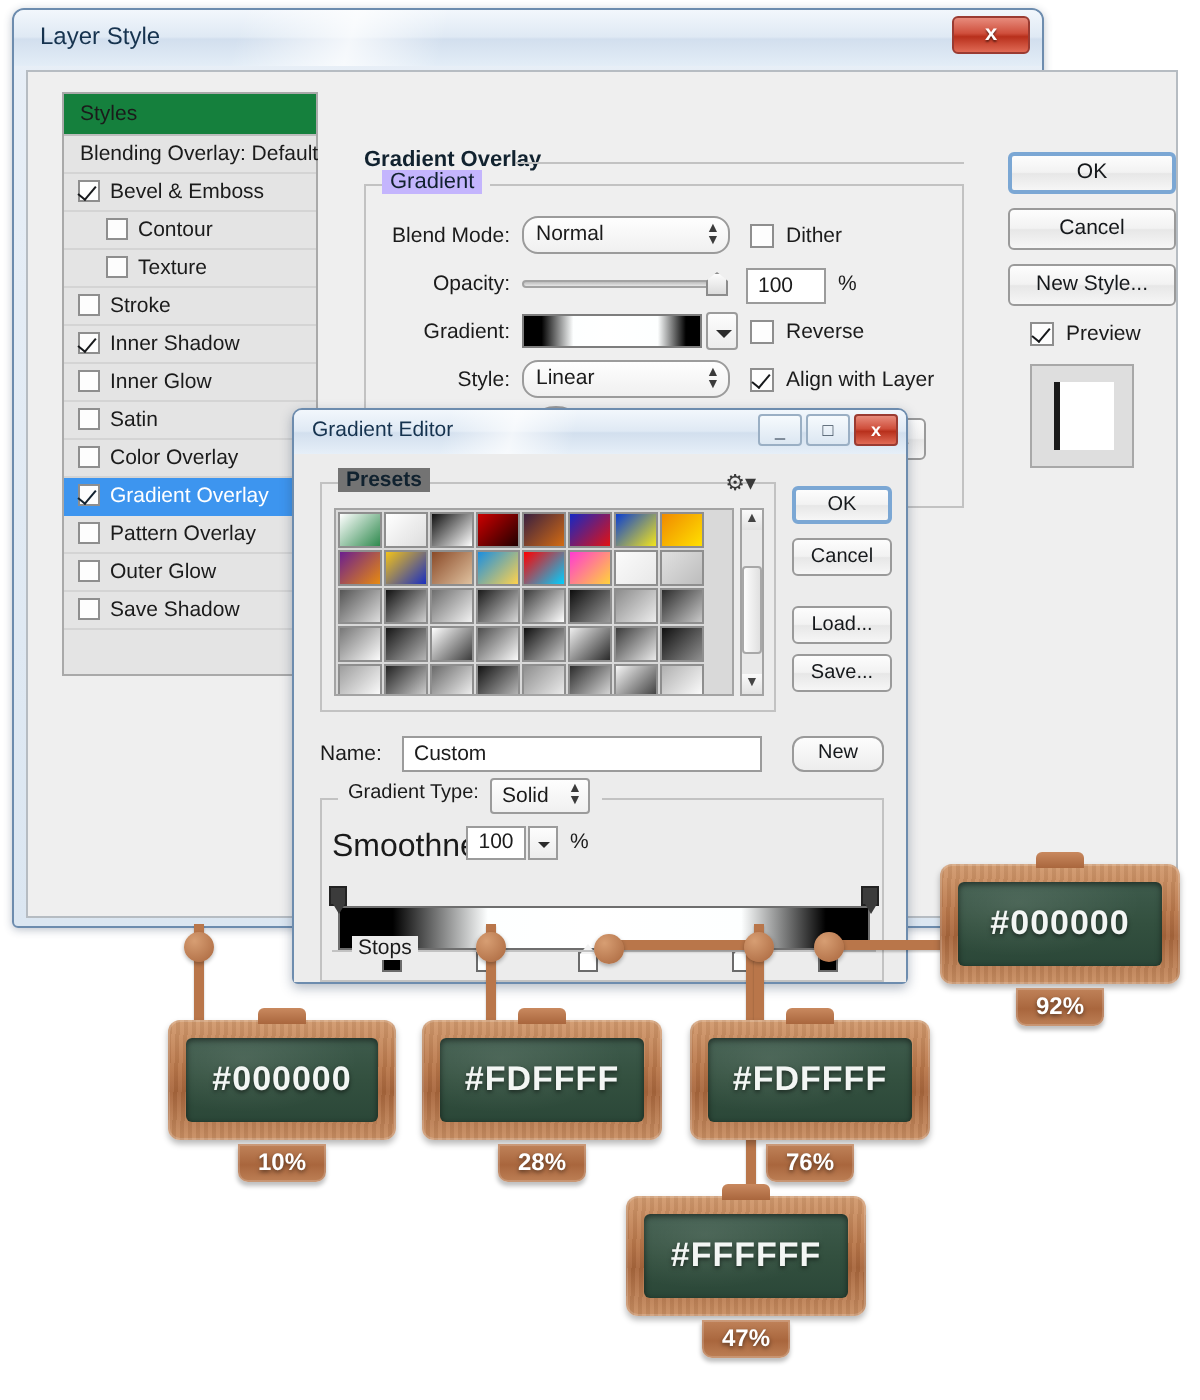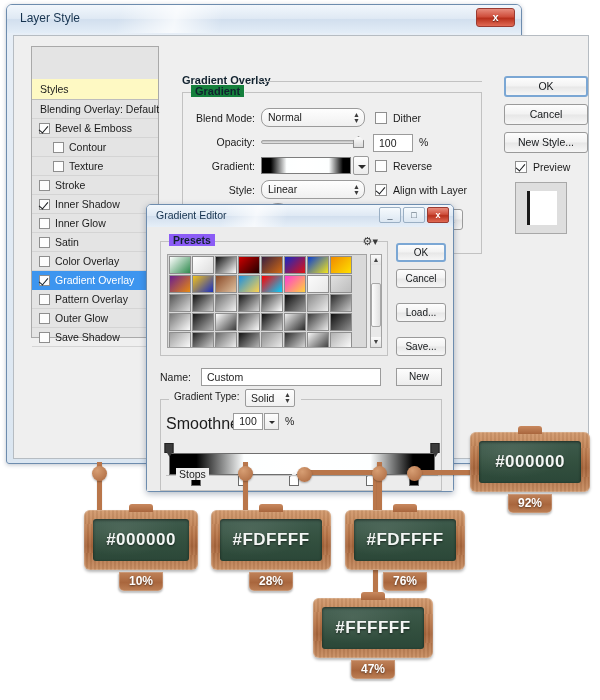--- a/index.html
+++ b/index.html
@@ -55,21 +55,21 @@
   
   .styles-panel {
     position: absolute; left: 17px; top: 10px;
     width: 128px; height: 292px;
     background: #e4e4e4;
     border: 1px solid #a9a9a9;
   }
   .styles-header {
     height: 21px; line-height: 21px;
     padding-left: 8px; font-size: 10.5px; color: #1b1b1b;
-    background: #fef9c3; border-bottom: 1px solid #bdbdbd; margin-top: 32px;
+    background: #15803d; border-bottom: 1px solid #bdbdbd;
   }
   .style-row {
     position: relative;
     height: 19px; line-height: 19px;
     padding-left: 7px;
     font-size: 10.5px; color: #1b1b1b;
     border-bottom: 1px solid #d4d4d4;
     white-space: nowrap;
     cursor: pointer;
   }
@@ -93,22 +93,22 @@
   
   .go-section { position: absolute; left: 168px; top: 38px; width: 300px; }
   .grp-title { font-size: 11px; font-weight: bold; color: #11222f; }
   .fieldset {
     position: relative; margin-top: 6px;
     border: 1px solid #c2c2c2; border-top: none;
     height: 162px;
   }
   .fieldset > .legend {
     position: absolute; left: 8px; top: -7px;
-    background: #15803d; padding: 0 4px;
-    font-size: 11px; font-weight: bold; color: #11222f;
+    background: #c4b5fd; padding: 0 4px;
+    font-size: 11px; font-weight: normal; color: #11222f;
   }
   .fs-top-l { position:absolute; left:0; top:0; width:10px; height:1px; background:#c2c2c2; }
   .fs-top-r { position:absolute; left:62px; top:0; right:0; height:1px; background:#c2c2c2; }
   .outer-rule { position:absolute; left:76px; top:7px; right:0; height:1px; background:#c2c2c2; }
 
   .frow { position: absolute; left: 0; width: 100%; height: 22px; }
   .flabel {
     position: absolute; left: 0; width: 72px; text-align: right;
     font-size: 10.5px; color: #1b1b1b; line-height: 20px;
   }
@@ -249,21 +249,21 @@
     background: linear-gradient(180deg,#e78b7c 0%, #cf4f3c 45%, #b8301c 55%, #e06a55 100%);
     color: #fff; font-weight: bold;
   }
   .ge-body { position: absolute; left: 0; top: 22px; right: 0; bottom: 0; background: #ececec; }
 
   .presets-fs {
     position: absolute; left: 13px; top: 14px; width: 228px; height: 115px;
     border: 1px solid #c2c2c2;
   }
   .presets-legend {
-    position: absolute; left: 8px; top: -8px; background: #8b5cf6;
+    position: absolute; left: 8px; top: -8px; background: #737373;
     padding: 0 4px; font-size: 10.5px; font-weight: bold; color: #11222f;
   }
   .gear {
     position: absolute; right: 9px; top: -7px; font-size: 11px; color: #3a3a3a;
     cursor: pointer;
   }
   .presets-grid-wrap {
     position: absolute; left: 6px; top: 12px;
     width: 200px; height: 94px;
     background: #d9d9d9; border: 1px solid #a3a3a3;
@@ -302,21 +302,21 @@
 
   .name-label { position: absolute; left: 13px; top: 144px; font-size: 10.5px; color: #1b1b1b; }
   .name-input {
     position: absolute; left: 54px; top: 141px; width: 180px; height: 18px;
     background: #fff; border: 1px solid #9b9b9b;
     font-size: 10.5px; color: #1b1b1b; line-height: 16px; padding-left: 5px;
   }
   .new-btn {
     position: absolute; left: 249px; top: 141px; width: 46px; height: 18px;
     background: linear-gradient(180deg,#fdfdfd,#ededed);
-    border: 1px solid #9a9a9a; border-radius: 0;
+    border: 1px solid #9a9a9a; border-radius: 6px;
     font-size: 10px; color: #15181b; text-align: center; line-height: 16px;
     cursor: pointer;
   }
 
   .gt-fs {
     position: absolute; left: 13px; top: 172px; width: 282px; height: 92px;
     border: 1px solid #c2c2c2; border-top: none;
   }
   .gt-line-l { position: absolute; left: 0; top: 0; width: 8px; height: 1px; background: #c2c2c2; }
   .gt-line-r { position: absolute; left: 140px; top: 0; right: 0; height: 1px; background: #c2c2c2; }
@@ -614,21 +614,21 @@
         <div class="pscroll">
           <div class="arr up">▲</div>
           <div class="thumb"></div>
           <div class="arr dn">▼</div>
         </div>
       </div>
 
       <div class="ge-rbtn primary" style="top:16px;">OK</div>
       <div class="ge-rbtn" style="top:42px;">Cancel</div>
       <div class="ge-rbtn" style="top:76px;">Load...</div>
-      <div class="ge-rbtn" style="top:110px;">Save...</div>
+      <div class="ge-rbtn" style="top:100px;">Save...</div>
 
       <div class="name-label">Name:</div>
       <div class="name-input">Custom</div>
       <div class="new-btn">New</div>
 
       <div class="gt-fs">
         <div class="gt-line-l"></div>
         <div class="gt-line-r"></div>
         <div class="gt-legend">Gradient Type:</div>
         <div class="gt-select">

